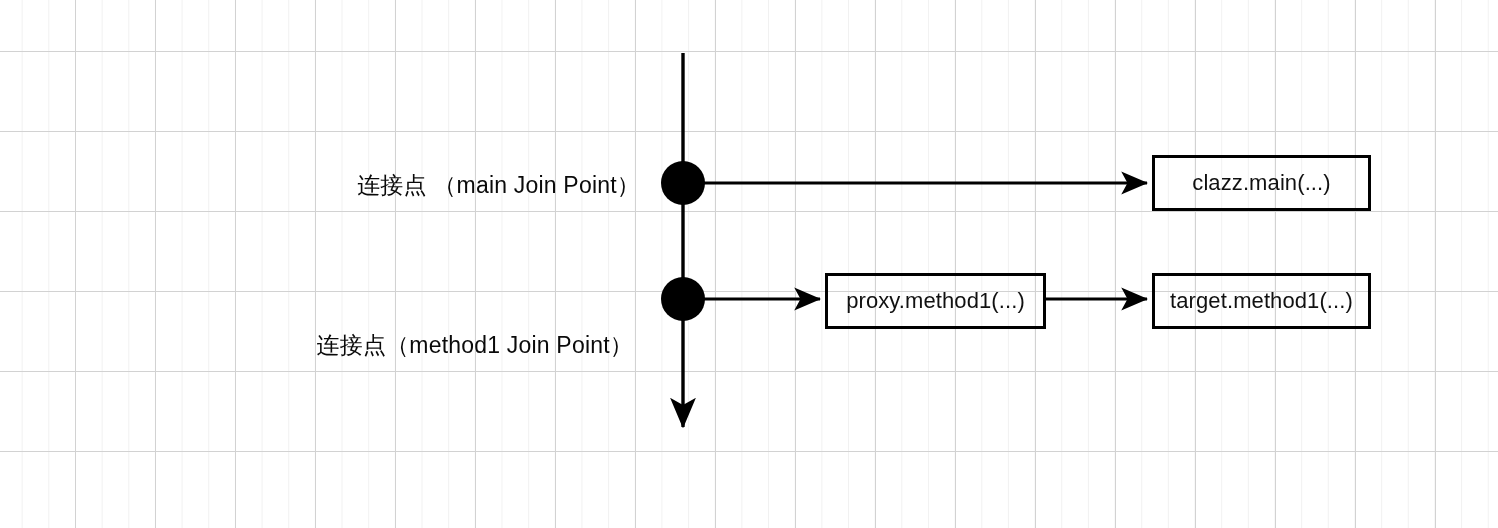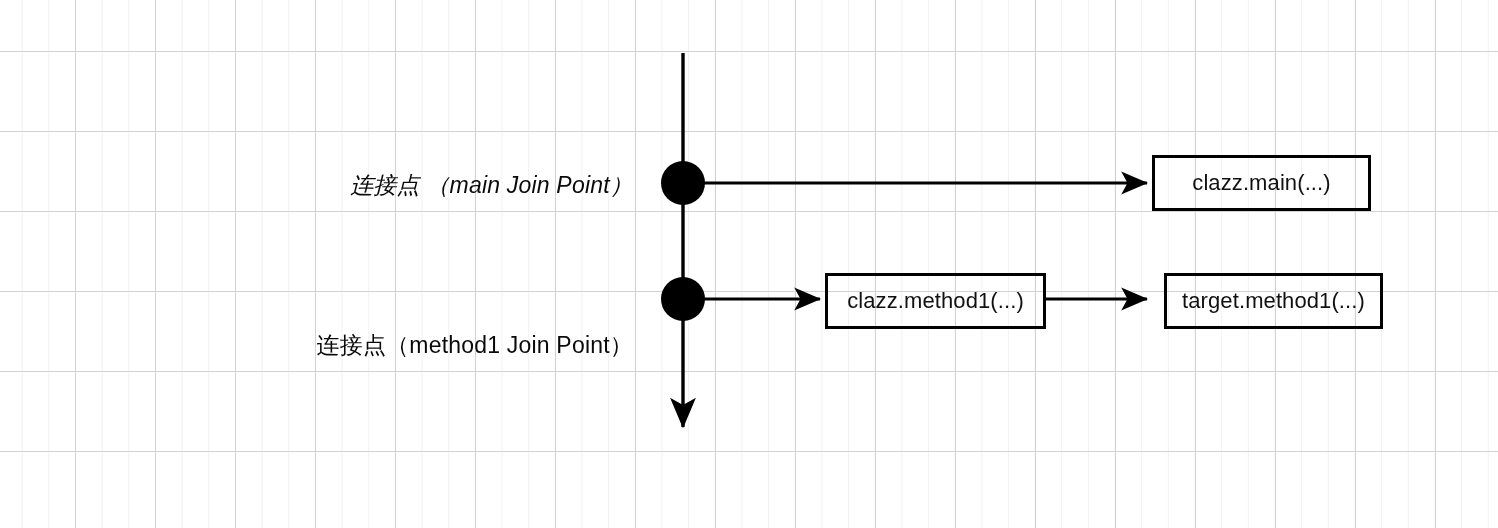--- a/index.html
+++ b/index.html
@@ -81,29 +81,29 @@
     <line x1="704" y1="183" x2="1147" y2="183" stroke="#000000" stroke-width="3" marker-end="url(#arrowhead)"></line>
 
     <line x1="704" y1="299" x2="820" y2="299" stroke="#000000" stroke-width="3" marker-end="url(#arrowhead)"></line>
 
     <line x1="1046" y1="299" x2="1147" y2="299" stroke="#000000" stroke-width="3" marker-end="url(#arrowhead)"></line>
 
     <circle cx="683" cy="183" r="22" fill="#000000"></circle>
     <circle cx="683" cy="299" r="22" fill="#000000"></circle>
   </svg>
 
-  <div class="jp-label" style="left:200px; top:170px; width:433px;font-style:italic;">连接点 （main Join Point）</div>
+  <div class="jp-label" style="left:207px; top:170px; width:433px;">连接点 （main Join Point）</div>
 
   <div class="jp-label" style="left:200px; top:286px; width:433px;margin-top:44px;">连接点（method1 Join Point）</div>
 
   <div class="node-box" style="left:1152px; top:155px; width:219px; height:56px;">
     <span class="node-label">clazz.main(...)</span>
   </div>
 
   <div class="node-box" style="left:825px; top:273px; width:221px; height:56px;">
-    <span class="node-label">clazz.method1(...)</span>
+    <span class="node-label">proxy.method1(...)</span>
   </div>
 
-  <div class="node-box" style="left:1152px; top:273px; width:219px; height:56px;margin-left:12px;">
+  <div class="node-box" style="left:1152px; top:273px; width:219px; height:56px;">
     <span class="node-label">target.method1(...)</span>
   </div>
 
 </div>
 
 </body></html>

